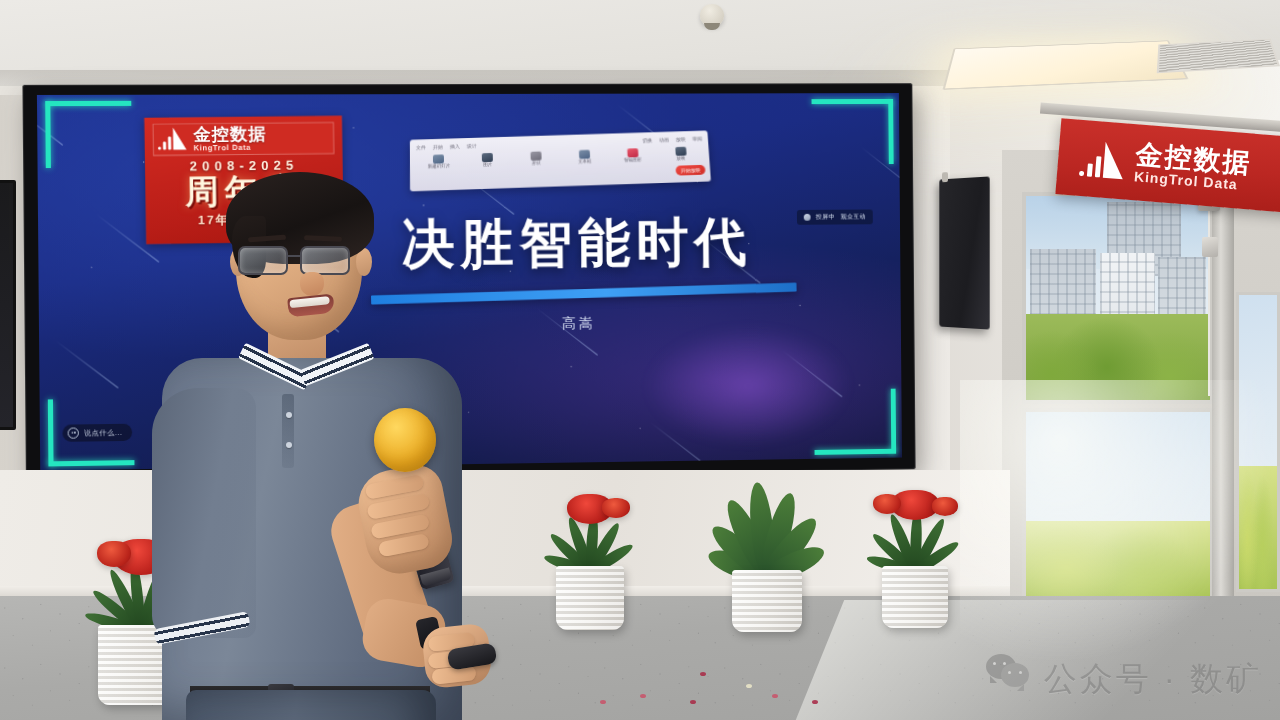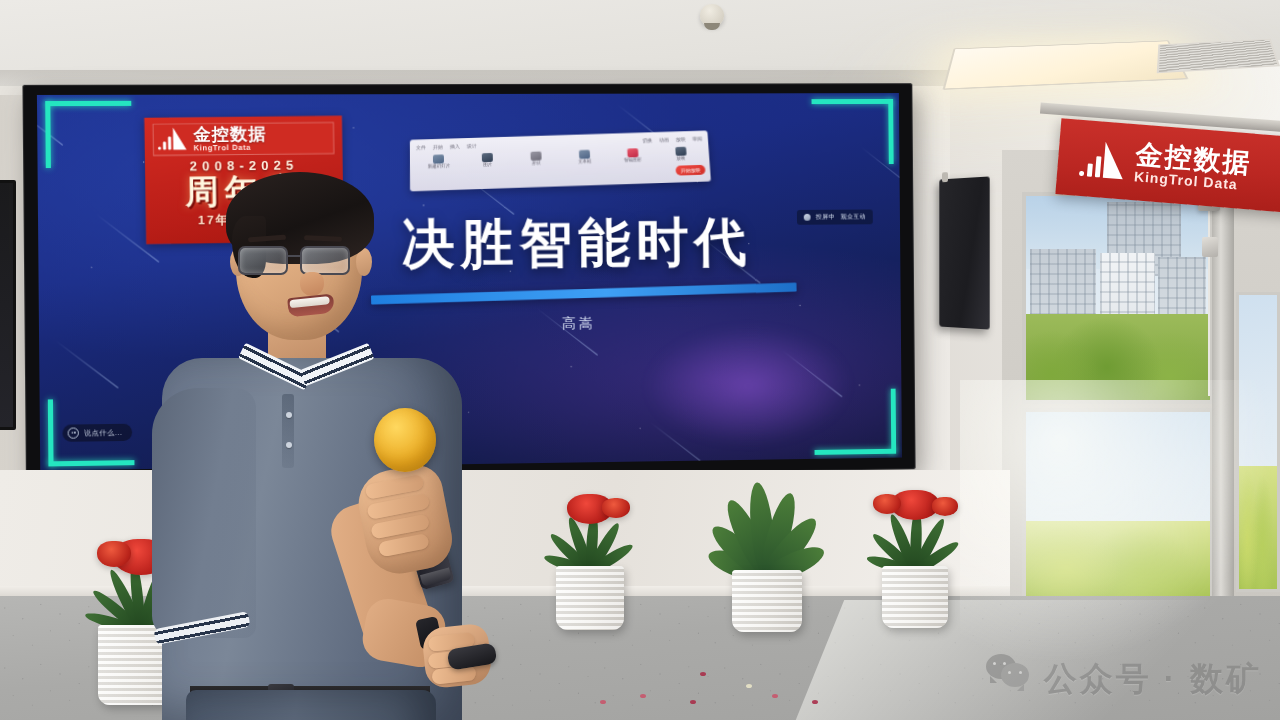--- a/index.html
+++ b/index.html
@@ -660,21 +660,21 @@
   .wx-icon i { left: 15px; top: 9px; width: 28px; height: 24px; background: #848484; }
   .wx-icon i:after {
     content: ""; position: absolute; right: 5px; bottom: -4px;
     border-right: 7px solid #848484; border-top: 7px solid transparent;
   }
   .wx-dot {
     position: absolute; width: 3.5px; height: 3.5px; border-radius: 50%;
     background: #f2f2f2;
   }
   .wm-text {
-    color: #717171; font-size: 33px; font-weight: 700; letter-spacing: 3px;
+    color: #717171; font-size: 33px; font-weight: 400; letter-spacing: 3px;
     white-space: nowrap;
     text-shadow: 0 1px 1px rgba(255,255,255,.4);
     margin-top: 16px;
   }
 </style>
 </head>
 <body>
 
 <div id="scene">
 

